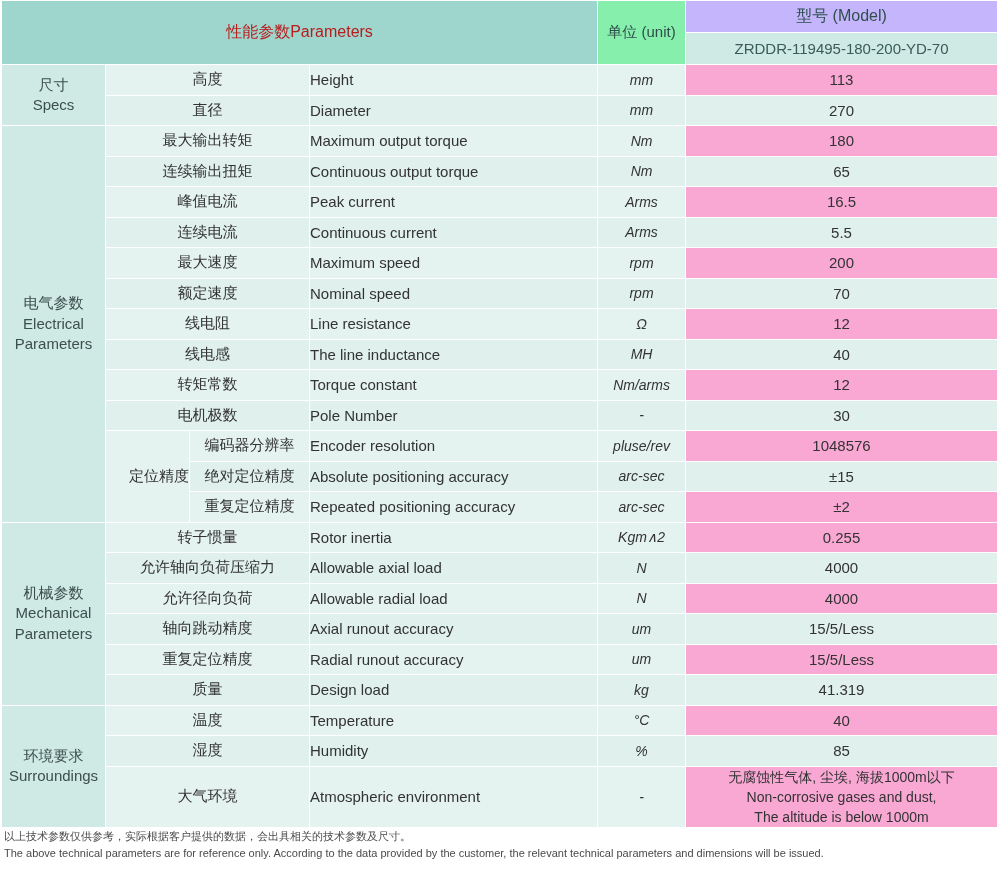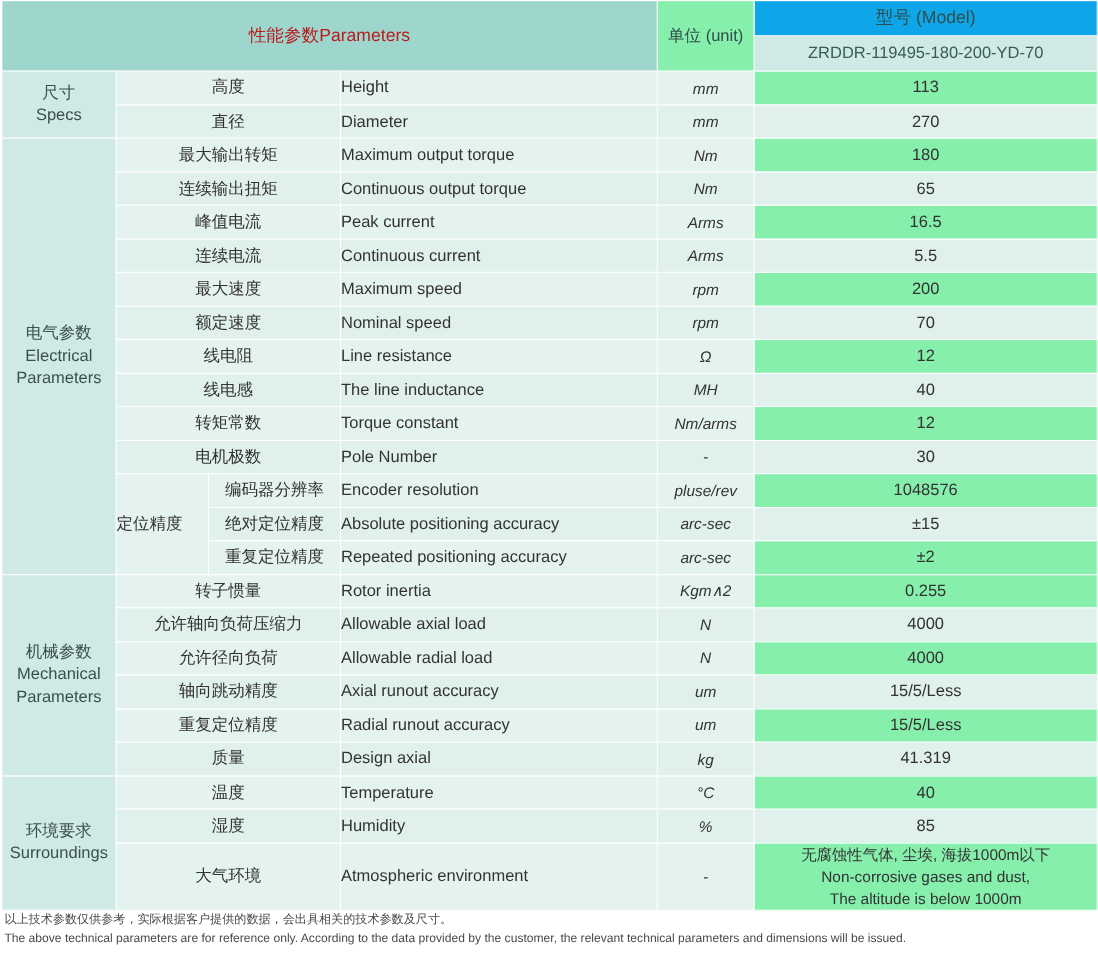--- a/index.html
+++ b/index.html
@@ -38,21 +38,21 @@
     height: 62px;
   }
   .hdr-unit {
     background: #86efac;
     color: #2f4f4c;
     font-size: 15px;
     text-align: center;
     height: 62px;
   }
   .hdr-model-top {
-    background: #0ea5e9;
+    background: #c4b5fd;
     color: #2f4f4c;
     font-size: 16px;
     text-align: center;
     height: 31px;
   }
   .hdr-model-sub {
     background: #cfe9e5;
     color: #3a5b57;
     font-size: 15px;
     text-align: center;
@@ -81,35 +81,35 @@
     padding-left: 14px;
   }
   .unit {
     background: #e4f2f0;
     color: #333333;
     font-size: 14px;
     text-align: center;
     font-style: italic;
   }
   .val {
-    background: #86efac;
+    background: #f9a8d4;
     color: #333333;
     font-size: 15px;
     text-align: center;
   }
   
   .row-b .cn, .row-b .en, .row-b .unit, .row-b .val {
     background: #dff0ed;
   }
   tr.datarow { height: 30.5px; }
   .sub-label {
     background: #e4f2f0;
     color: #333333;
     font-size: 15px;
-    text-align: left;
+    text-align: right;
   }
   .multiline {
     line-height: 1.45;
     font-size: 14px;
   }
   .footnote {
     padding: 0 4px 2px 4px;
     font-size: 11px;
     color: #4a4a4a;
     line-height: 1.5;
@@ -273,21 +273,21 @@
       <td class="val">15/5/Less</td>
     </tr>
     <tr class="datarow">
       <td class="cn" colspan="2">重复定位精度</td>
       <td class="en">Radial runout accuracy</td>
       <td class="unit">um</td>
       <td class="val">15/5/Less</td>
     </tr>
     <tr class="datarow row-b">
       <td class="cn" colspan="2">质量</td>
-      <td class="en">Design axial</td>
+      <td class="en">Design load</td>
       <td class="unit">kg</td>
       <td class="val">41.319</td>
     </tr>
 
     <tr class="datarow">
       <td class="group-cell" rowspan="3">
         <div>环境要求</div>
         <div>Surroundings</div>
       </td>
       <td class="cn" colspan="2">温度</td>

